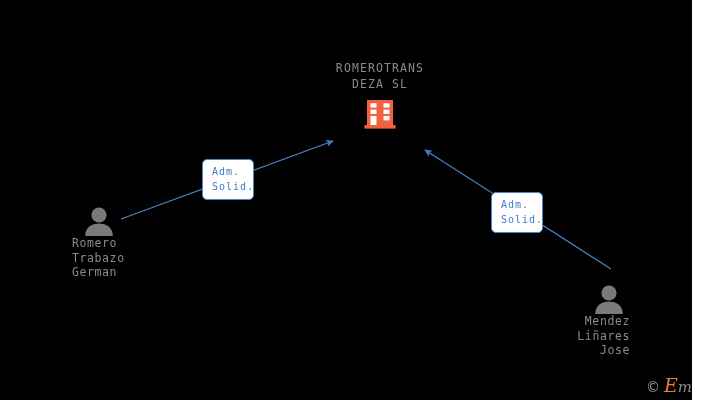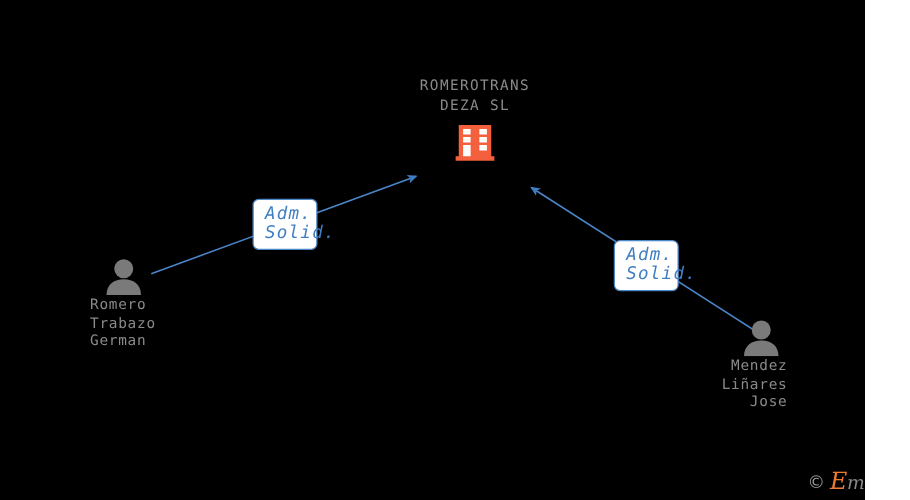--- a/index.html
+++ b/index.html
@@ -45,21 +45,21 @@
     margin-top: 7px;
     height: 32px;
   }
 
   
   .person-node {
     position: absolute;
     width: 150px;
   }
   .person-left  { left: 24px;  top: 206px; text-align: left; }
-  .person-right { left: 512px; top: 255px; text-align: right; }
+  .person-right { left: 512px; top: 284px; text-align: right; }
   .person-left .person-icon  { margin-left: 58px; }
   .person-right .person-icon { margin-right: 36px; }
   .person-icon { height: 30px; }
   .person-name {
     color: #8a8a8a;
     font-size: 11.5px;
     line-height: 14.5px;
     letter-spacing: 0.6px;
     white-space: pre-line;
     font-family: "DejaVu Sans Mono", "Liberation Mono", monospace;
@@ -67,29 +67,28 @@
   .person-left .person-name  { padding-left: 48px; }
   .person-right .person-name { padding-right: 32px; }
 
   
   .rel-label {
     position: absolute;
     border: 1.4px solid #4a86c8;
     border-radius: 5px;
     background: #ffffff;
     color: #3f7ec2;
-    font-size: 14px;
+    font-size: 10px;
     line-height: 15px;
     letter-spacing: 1px;
     text-align: left;
     padding: 4px 9px 5px 9px;
     font-family: "DejaVu Sans Mono", "Liberation Mono", monospace;
     white-space: pre-line;
     box-sizing: border-box;
-    font-style: italic;
   }
   .rel-label-1 { left: 202px; top: 159px; width: 52px; }
   .rel-label-2 { left: 491px; top: 192px; width: 52px; }
 
   
   .watermark {
     position: absolute;
     left: 646px;
     top: 378px;
     display: flex;

